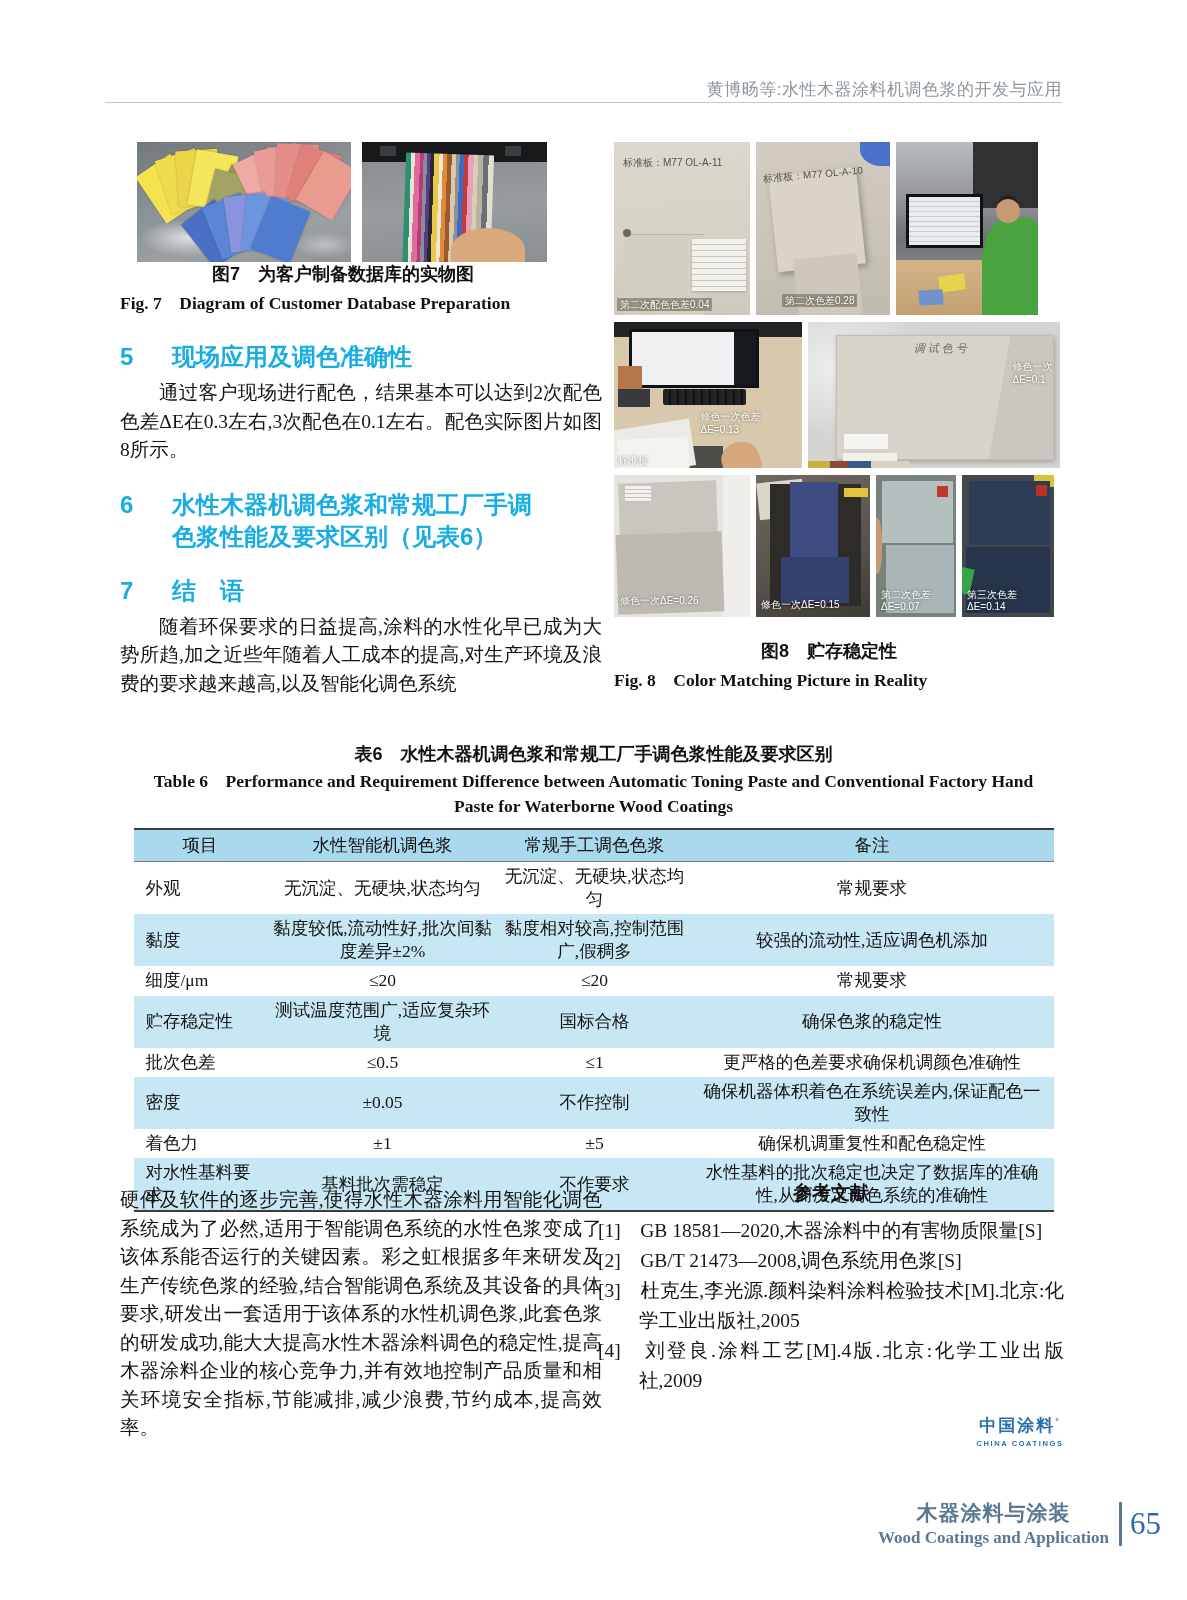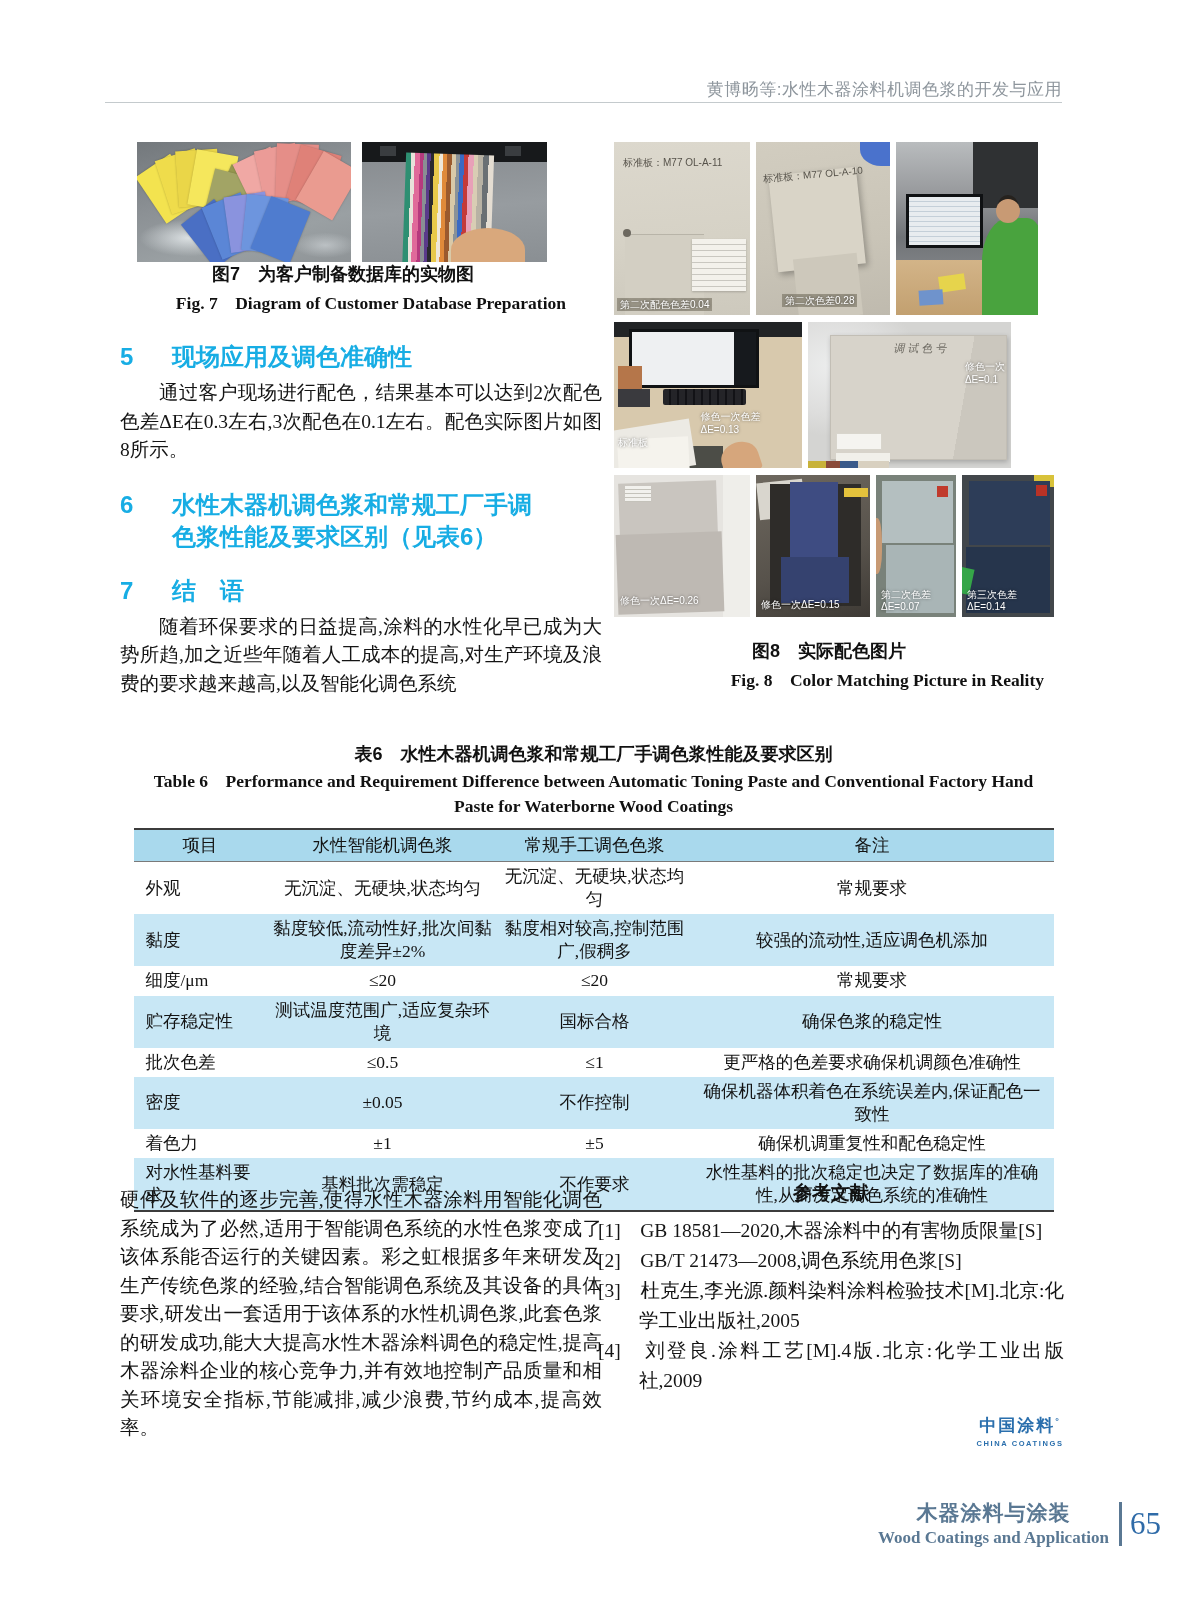--- a/index.html
+++ b/index.html
@@ -31,21 +31,21 @@
   .f7b{width:185px;height:120px;background:linear-gradient(175deg,#85898d 0%,#979ca0 55%,#8a8f93 100%);}
   .f7b-top{position:absolute;top:0;left:0;right:0;height:20px;background:#17191b;}
   .f7b-knob{position:absolute;top:4px;width:16px;height:10px;background:#3a3d40;}
   .f7b-stripes{position:absolute;left:42px;top:12px;width:88px;height:122px;transform:rotate(2deg);
     background:linear-gradient(90deg,#2e8f72 0 6%,#e8e2da 6% 10%,#e06a9a 10% 16%,#b63a7e 16% 20%,
       #8a8f93 20% 24%,#5a3a8a 24% 28%,#2a2a2e 28% 32%,#e8c94a 32% 38%,#efe7d8 38% 42%,#e08a3a 42% 47%,
       #9a5a2e 47% 52%,#d9c9a8 52% 57%,#8a9298 57% 61%,#3a6ac4 61% 66%,#c43a3a 66% 71%,#e8a0b8 71% 77%,
       #d9cdb4 77% 82%,#b8b2a4 82% 88%,#6a7074 88% 94%,#e4ddd2 94% 100%);}
   .f7b-hand{position:absolute;bottom:-10px;right:22px;width:74px;height:44px;background:#d9a87c;border-radius:50% 50% 10% 10%;}
   .fig-cap-zh{font-family:var(--sans);font-weight:bold;font-size:18px;text-align:center;color:#111;}
-  .fig-cap-en{font-family:var(--serif);font-weight:bold;font-size:17.5px;text-align:right;color:#111;}
+  .fig-cap-en{font-family:var(--serif);font-weight:bold;font-size:17.5px;text-align:left;color:#111;}
   .fig7-caps{width:446px;}
   .fig7-caps .fig-cap-en{margin-top:5px;}
 
   
   .h-sec{position:relative;font-family:var(--sans);font-weight:bold;color:#17ade4;
          font-size:24px;line-height:32px;padding-left:52px;}
   .h-sec .num{position:absolute;left:0;top:0;}
   .h-sec6{width:376px;}
   .para{font-size:19.5px;line-height:28.5px;text-align:justify;color:#141414;}
   .indent{text-indent:2em;}
@@ -87,21 +87,21 @@
   .g4-doc{position:absolute;left:0;top:0;width:82%;height:100%;background:#eef0f2;}
   .g4-kbd{position:absolute;left:26%;top:46%;width:44%;height:11%;border-radius:2px;
           background:repeating-linear-gradient(90deg,#242428 0 6px,#121216 6px 8px);}
   .g4-boxo{position:absolute;left:2%;top:30%;width:13%;height:16%;background:#b5764a;}
   .g4-boxd{position:absolute;left:2%;top:46%;width:17%;height:12%;background:#3a3a3e;}
   .g4-paper1{position:absolute;left:-6px;bottom:-4px;width:45%;height:32%;background:#eceae4;transform:rotate(-9deg);}
   .g4-paper2{position:absolute;left:2%;bottom:-8px;width:38%;height:26%;background:#f5f3ed;transform:rotate(-3deg);}
   .g4-strip{position:absolute;left:0;bottom:0;width:58%;height:15%;background:#4c4d47;}
   .g4-hand{position:absolute;bottom:-6px;left:57%;width:38px;height:32px;background:#d6a67c;
            border-radius:50% 50% 10% 10%;transform:rotate(-18deg);}
-  .g5{width:203px;height:146px;background:radial-gradient(90px 70px at 12% 30%,#eceded,#dddddc 70%,#d4d4d2);text-decoration:underline;}
+  .g5{width:252px;height:146px;background:radial-gradient(90px 70px at 12% 30%,#eceded,#dddddc 70%,#d4d4d2);text-decoration:underline;}
   .g5-panel{position:absolute;left:11%;top:9%;width:86%;height:84%;border:1px solid #c2beb5;
             background:linear-gradient(100deg,#d7d3ca 0 73%,#cbc7be 73% 100%);box-shadow:1px 2px 5px rgba(0,0,0,.22);}
   .g5-hw{position:absolute;top:13%;left:42%;color:#6a675f;font-family:var(--serif);font-style:italic;
          font-size:11px;letter-spacing:3px;}
   .g5-lab1{position:absolute;right:3%;top:26%;text-align:left;}
   .g5-tag1{position:absolute;left:14%;bottom:12%;width:44px;height:15px;background:#f5f4f0;border:1px solid #d8d5cc;}
   .g5-tag2{position:absolute;left:14%;bottom:4%;width:54px;height:9px;background:#f1f0ea;}
   .g5-clutter{position:absolute;left:0;bottom:0;width:40%;height:7px;
               background:linear-gradient(90deg,#c8b23a 0 22%,#8a4a3a 22% 40%,#3a5a8a 40% 62%,#d8d0c0 62% 100%);}
   
@@ -263,21 +263,21 @@
           </div>
         <div class="g4-boxo"></div>
         <div class="g4-boxd"></div>
         <div class="g4-kbd"></div>
         <div class="g4-strip"></div>
         <div class="g4-paper1"></div>
         <div class="g4-paper2"></div>
         <div class="g4-hand"></div>
         <div class="lab" style="left:46%;top:60%;">修色一次色差</div>
         <div class="lab" style="left:46%;top:69%;">ΔE=0.13</div>
-        <div class="lab" style="left:4px;bottom:19px;">标准板</div>
+        <div class="lab" style="left:4px;bottom:1px;">标准板</div>
       </div>
       <div class="ph g5">
         <div class="g5-panel"></div>
         <div class="g5-hw">调试色号</div>
         <div class="lab g5-lab1">
           <span>修色一次</span><br>
           <span>ΔE=0.1</span>
         </div>
         <div class="g5-tag1"></div>
         <div class="g5-tag2"></div>
@@ -314,21 +314,21 @@
         <div class="g9-card1"></div>
         <div class="g9-card2"></div>
         <div class="g9-stamp"></div>
         <div class="g9-green"></div>
         <div class="lab" style="left:5px;bottom:16px;">第三次色差</div>
         <div class="lab" style="left:5px;bottom:4px;">ΔE=0.14</div>
       </div>
     </div>
 
     <div class="fig8-caps">
-      <div class="fig-cap-zh">图8　实际配色图片</div>
+      <div class="fig-cap-zh">图8　贮存稳定性</div>
       <div class="fig-cap-en">Fig. 8　Color Matching Picture in Reality</div>
     </div>
   </div>
 
   <div class="table-block">
     <div class="t6-title-zh">表6　水性木器机调色浆和常规工厂手调色浆性能及要求区别</div>
     <div class="t6-title-en">Table 6　Performance and Requirement Difference between Automatic Toning Paste and Conventional Factory Hand</div>
     <div class="t6-title-en">Paste for Waterborne Wood Coatings</div>
     <table class="t6">
       <colgroup>

